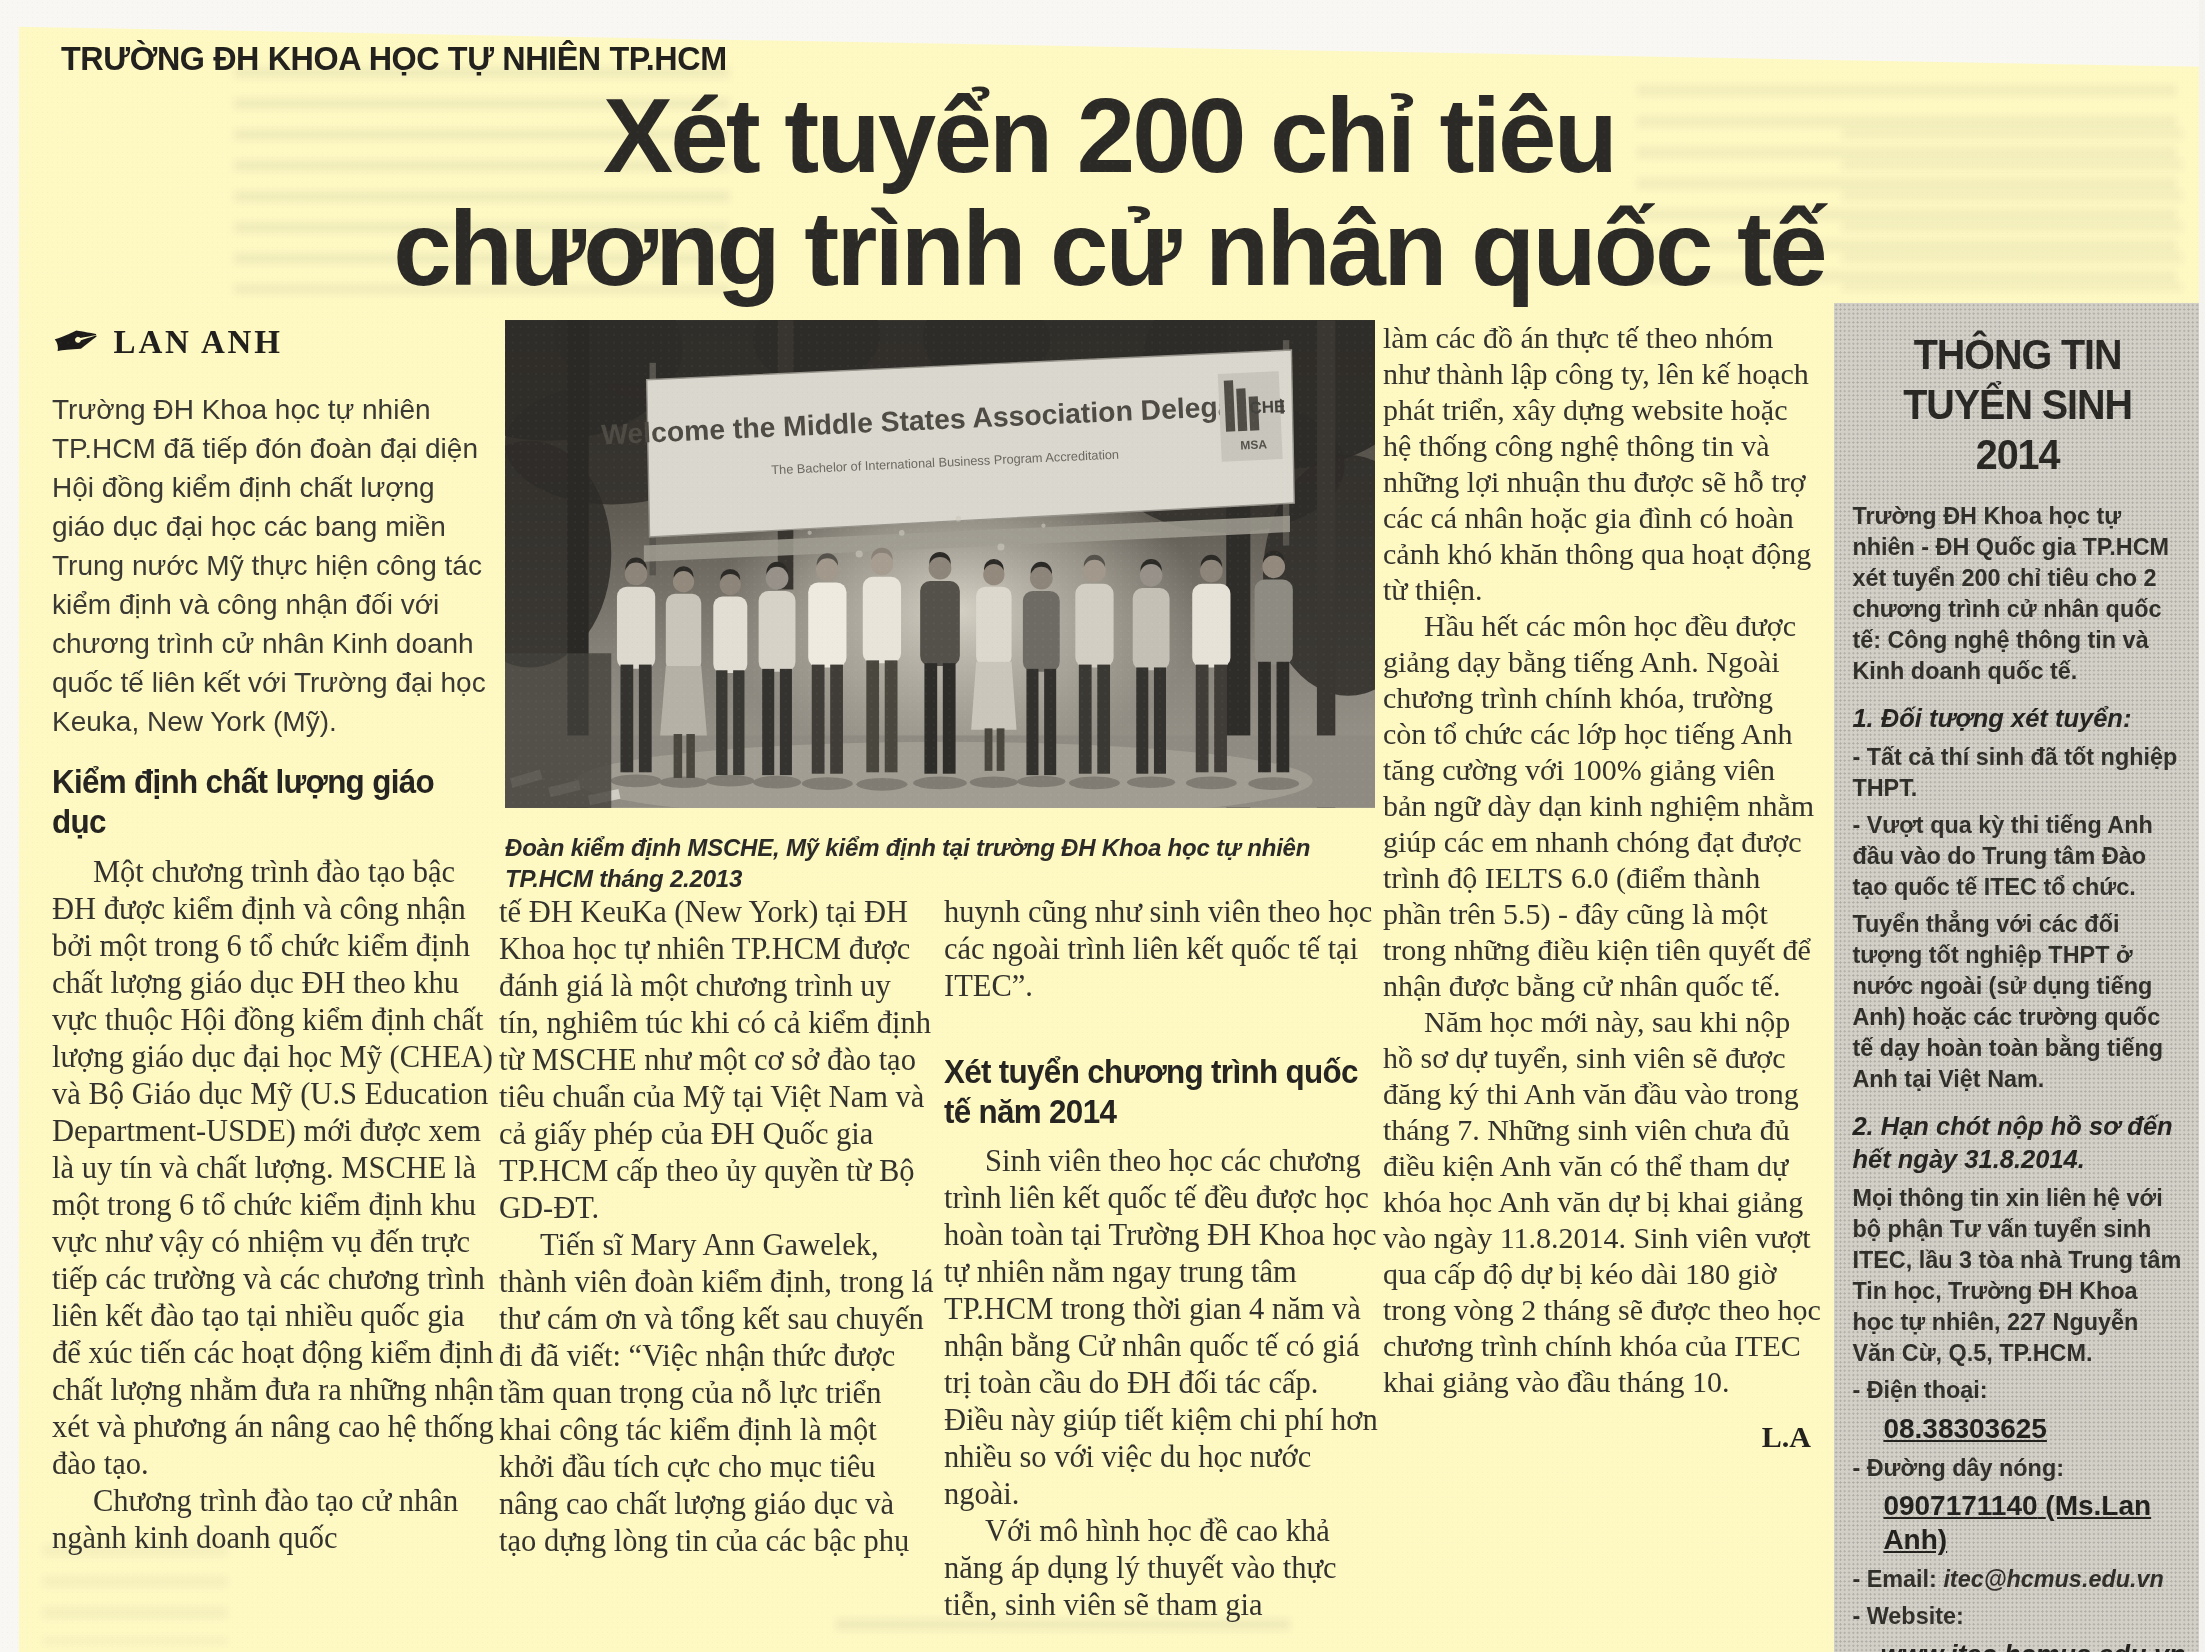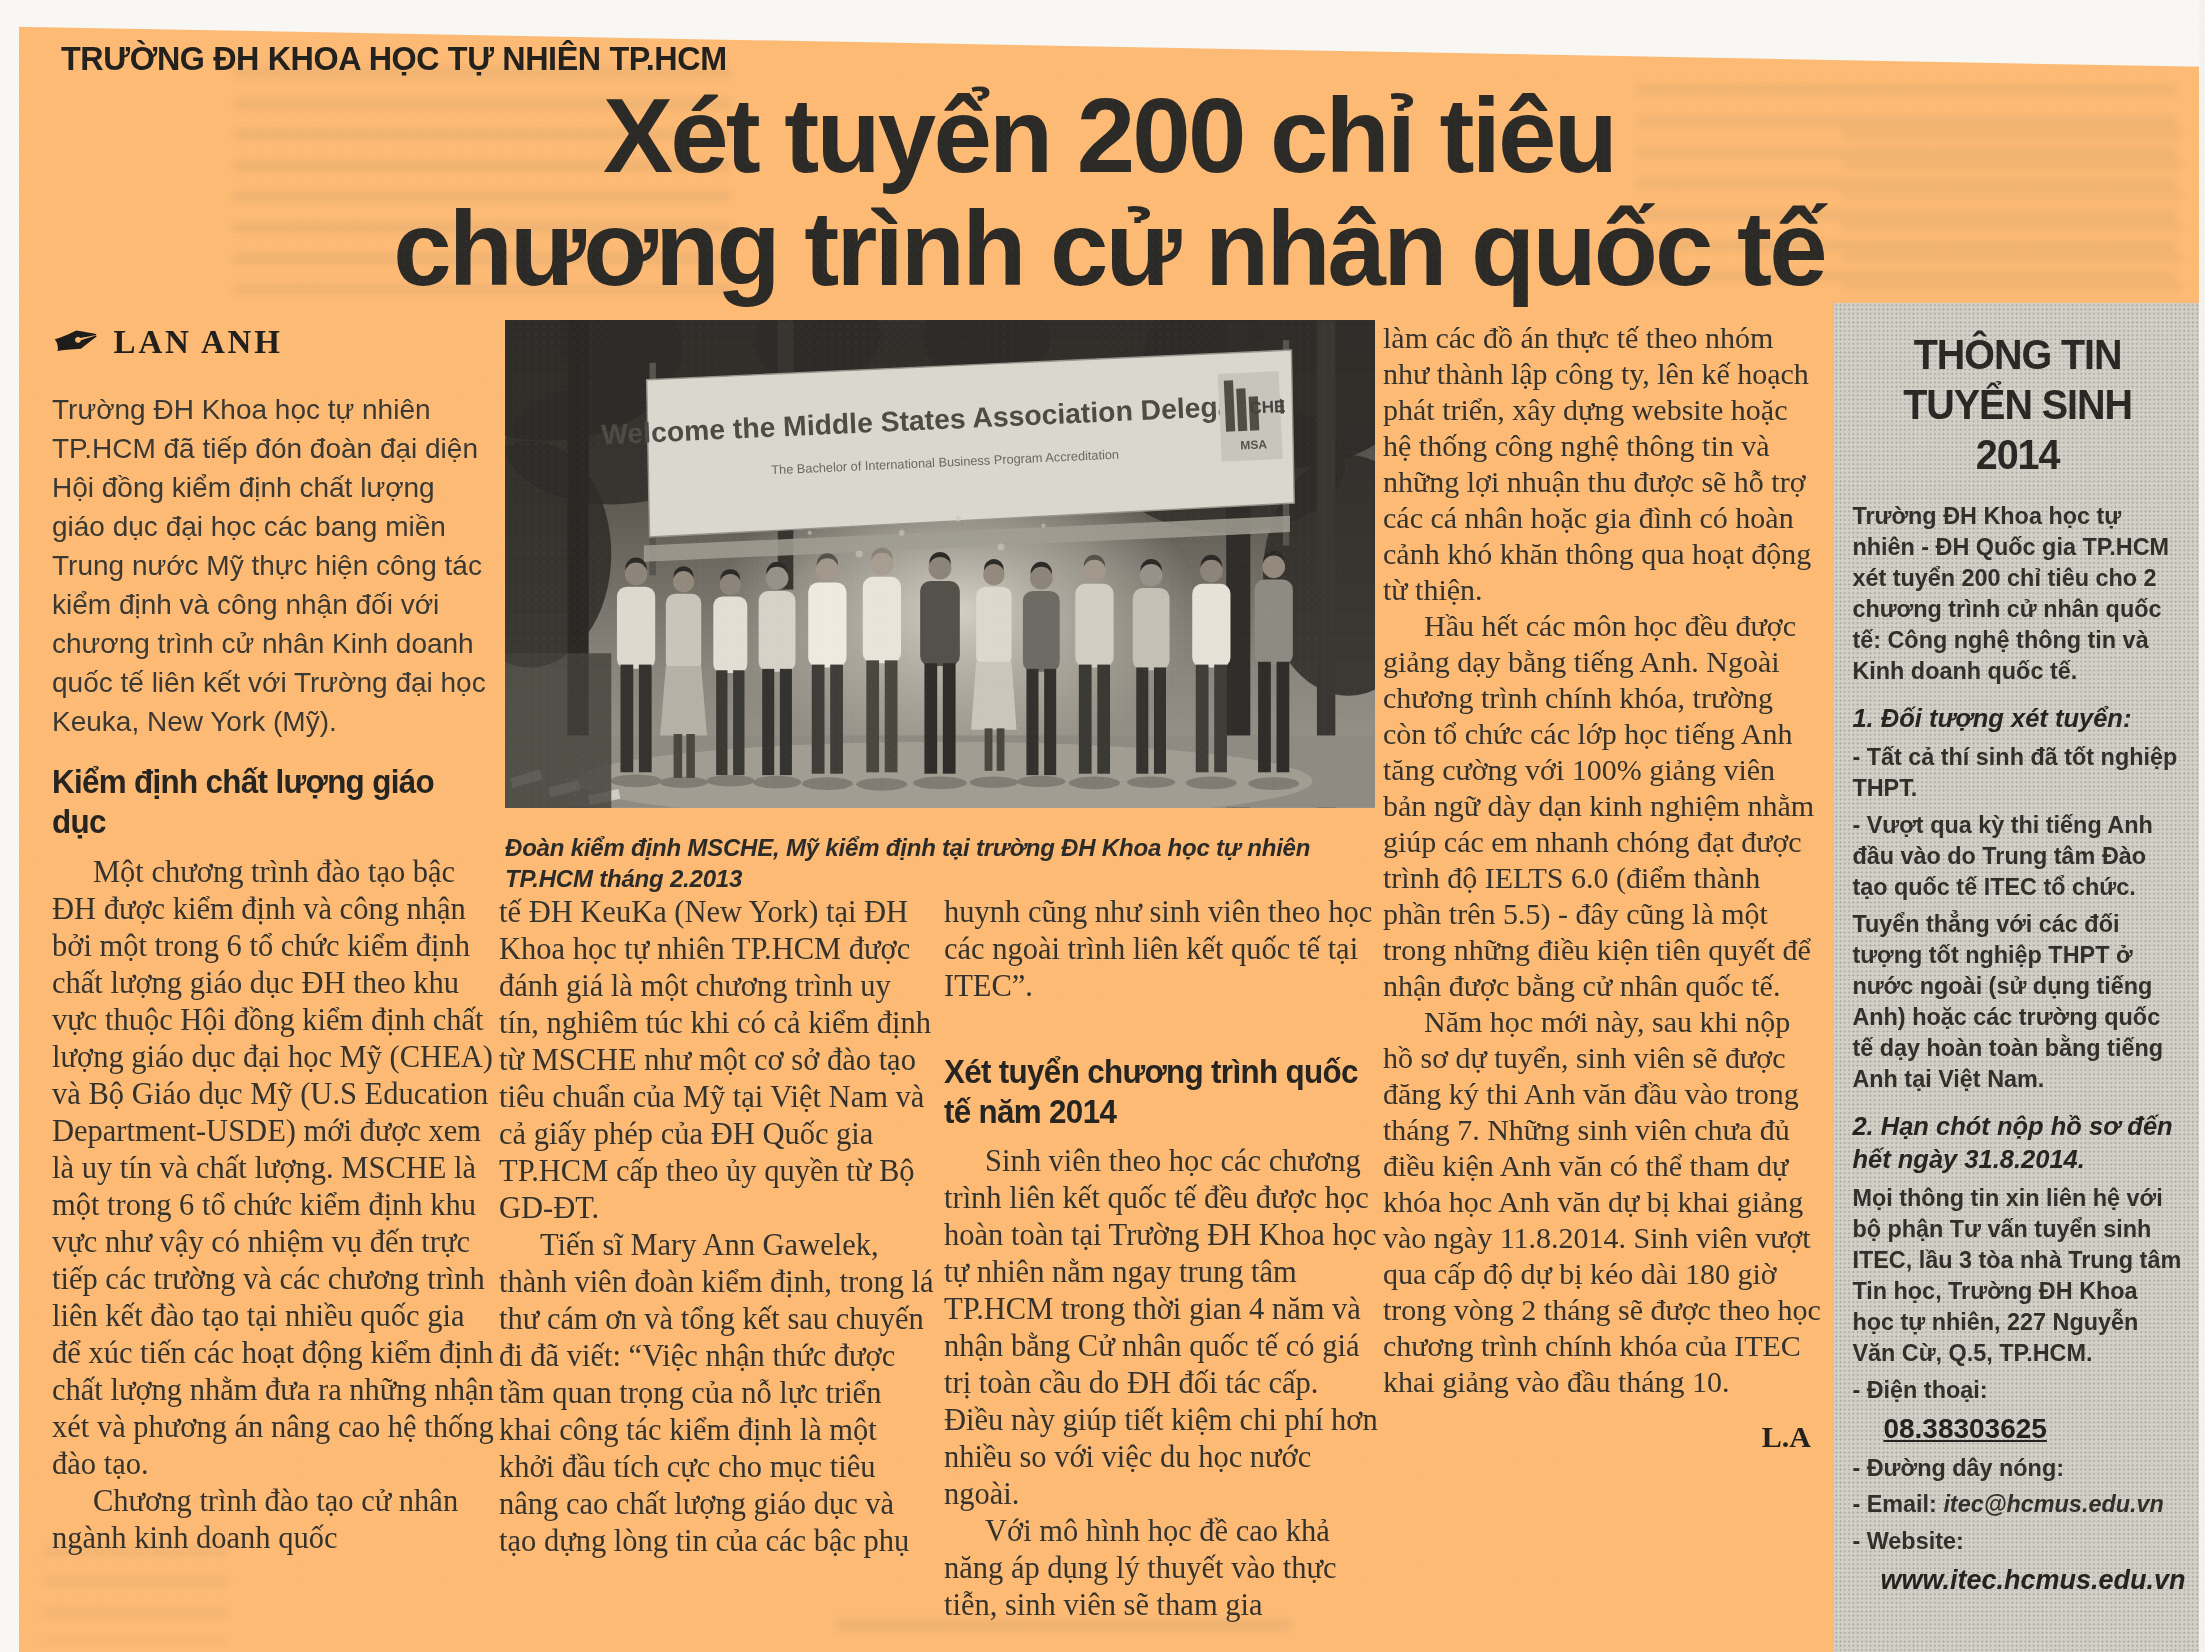--- a/index.html
+++ b/index.html
@@ -1,16 +1,16 @@
 <!DOCTYPE html>
 <html style="font-size:11.3px"><head>
 <meta charset="utf-8">
 <style>
   html,body{margin:0;padding:0;background:#efeeea;}
-  .page{position:relative;width:2205px;height:1653px;background:#fdba74;overflow:hidden;
+  .page{position:relative;width:2205px;height:1653px;background:#fef9c3;overflow:hidden;
         font-family:"Liberation Sans","DejaVu Sans",sans-serif;color:#2e2c28;}
   
   .strip-top{position:absolute;left:-21px;top:-45px;width:2282px;height:71px;background:#f8f7f4;
              transform:rotate(1.05deg);transform-origin:left top;z-index:30;}
   .strip-left{position:absolute;left:-24px;top:0;width:43px;height:1653px;background:#f8f7f4;z-index:30;}
   .strip-right{position:absolute;right:-5.7px;top:0;width:11.3px;height:1653px;background:#f4f3ef;z-index:30;}
   
   .ghost{position:absolute;background:repeating-linear-gradient(to bottom,rgba(108,104,97,.17) 0 10.6px,rgba(108,104,97,0) 10.6px 31px);
          filter:blur(3.5px);z-index:1;}
   .ghost-ring{position:absolute;width:234px;height:234px;border:37px solid rgba(116,112,104,.13);
@@ -301,20 +301,21 @@
     <p class="sb-p">Trường ĐH Khoa học tự nhiên - ĐH Quốc gia TP.HCM xét tuyển 200 chỉ tiêu cho 2 chương trình cử nhân quốc tế: Công nghệ thông tin và Kinh doanh quốc tế.</p>
     <h3 class="sb-h">1. Đối tượng xét tuyển:</h3>
     <p class="sb-p">- Tất cả thí sinh đã tốt nghiệp THPT.</p>
     <p class="sb-p">- Vượt qua kỳ thi tiếng Anh đầu vào do Trung tâm Đào tạo quốc tế ITEC tổ chức.</p>
     <p class="sb-p">Tuyển thẳng với các đối tượng tốt nghiệp THPT ở nước ngoài (sử dụng tiếng Anh) hoặc các trường quốc tế dạy hoàn toàn bằng tiếng Anh tại Việt Nam.</p>
     <h3 class="sb-h">2. Hạn chót nộp hồ sơ đến hết ngày 31.8.2014.</h3>
     <p class="sb-p">Mọi thông tin xin liên hệ với bộ phận Tư vấn tuyển sinh ITEC, lầu 3 tòa nhà Trung tâm Tin học, Trường ĐH Khoa học tự nhiên, 227 Nguyễn Văn Cừ, Q.5, TP.HCM.</p>
     <p class="sb-p">- Điện thoại:</p>
     <p class="sb-num">08.38303625</p>
     <p class="sb-p">- Đường dây nóng:</p>
+    <p class="sb-num"><span>0907171140</span> <span>(Ms.Lan Anh)</span></p>
     <p class="sb-p"><span>- Email:</span> <span class="sb-em">itec@hcmus.edu.vn</span></p>
     <p class="sb-p">- Website:</p>
     <p class="sb-web">www.itec.hcmus.edu.vn</p>
   </aside>
 
   <div class="strip-top"></div>
   <div class="strip-left"></div>
   <div class="strip-right"></div>
   <div class="grain"></div>
 </div>

